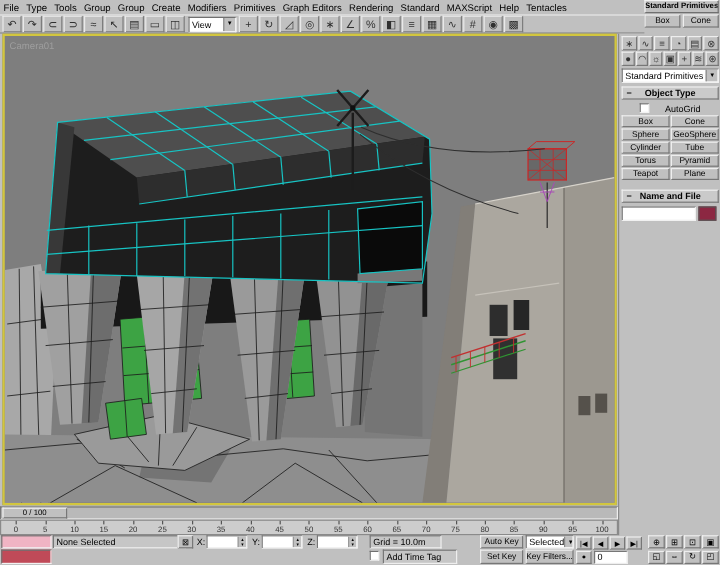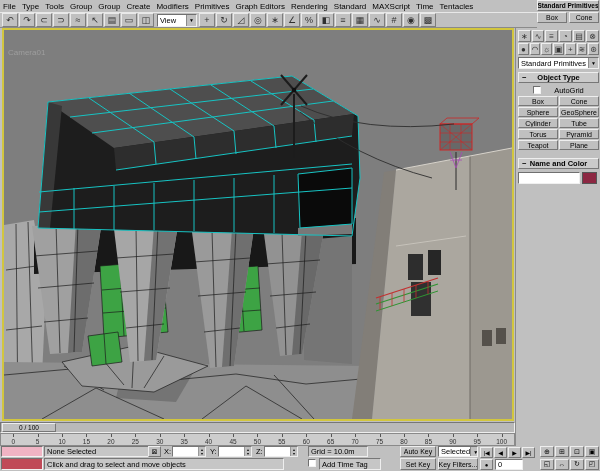--- a/index.html
+++ b/index.html
@@ -20,21 +20,21 @@
   
   .toolbar{left:0;top:12px;width:537px;height:16px;display:flex;align-items:center;padding-left:2px;border-top:1px solid #e8e8e8;border-bottom:1px solid #8a8a8a;background:#c0c0c0;overflow:hidden}
   .tbgroup{display:inline-flex}
   .tbico{width:16px;height:14px;margin-right:1px;display:inline-flex;align-items:center;justify-content:center;font-size:9px;color:#303030;background:#c0c0c0;border:1px solid;border-color:#e9e9e9 #7d7d7d #7d7d7d #e9e9e9}
   .combo{display:inline-flex;align-items:center;background:#fff;border:1px solid;border-color:#707070 #f0f0f0 #f0f0f0 #707070;font-size:7.5px;padding-left:2px;overflow:hidden;white-space:nowrap}
   .combo .dd{margin-left:auto;min-width:10px;height:100%;background:#c0c0c0;border-left:1px solid #8a8a8a;font-size:5px;display:flex;align-items:center;justify-content:center}
   .tb-combo-view{width:40px;height:13px;margin:0 2px}
   .tb-combo-sel{width:88px;height:13px;margin:0 2px;color:#666}
   
   .vpwrap{left:2px;top:28px;width:512px;height:393px;background:var(--viewport-bg,#7e7e7e);border:2px solid var(--accent-yellow,#d2c63e)}
-  .vplabel{position:absolute;left:4px;top:18px;font-size:8px;color:#9e9e9e}
+  .vplabel{position:absolute;left:4px;top:4px;font-size:8px;color:#9e9e9e}
   .wire{stroke:var(--wire-cyan,#17c3c3);fill:none;stroke-width:1}
   .blk{stroke:#1b1b1b;fill:none;stroke-width:0.7}
   .grn{fill:var(--sel-green,#3da344)}
   
   .cpanel{left:515px;top:28px;width:85px;height:418px;background:#c0c0c0;border-left:1px solid #8a8a8a;padding:0 2px}
   .ptabs,.pcats{position:absolute;left:2px;width:81px;display:flex;gap:1px}
   .ptabs{top:2px;height:12px}
   .pcats{top:15px;height:12px}
   .ptab,.pcat{flex:1;display:flex;align-items:center;justify-content:center;font-size:8px;color:#333;background:#c0c0c0;border:1px solid;border-color:#eee #777 #777 #eee}
   .cp-dd{position:absolute;left:2px;top:29px;width:81px;height:12px}
@@ -78,21 +78,21 @@
       <span class="menu-item">Tools</span>
       <span class="menu-item">Group</span>
       <span class="menu-item">Group</span>
       <span class="menu-item">Create</span>
       <span class="menu-item">Modifiers</span>
       <span class="menu-item">Primitives</span>
       <span class="menu-item">Graph Editors</span>
       <span class="menu-item">Rendering</span>
       <span class="menu-item">Standard</span>
       <span class="menu-item">MAXScript</span>
-      <span class="menu-item">Time</span>
+      <span class="menu-item">Help</span>
       <span class="menu-item">Tentacles</span>
     </div>
 
   <div class="abs palette">
     <div class="palette-title raised">Standard Primitives</div>
     <div class="palette-body">
         <span class="pal-btn">Box</span>
         <span class="pal-btn">Cone</span>
       </div>
   </div>
@@ -277,21 +277,21 @@
         <span class="obtn">GeoSphere</span>
         <span class="obtn">Cylinder</span>
         <span class="obtn">Tube</span>
         <span class="obtn">Torus</span>
         <span class="obtn">Pyramid</span>
         <span class="obtn">Teapot</span>
         <span class="obtn">Plane</span>
       </div>
     <div class="rollout ro2">
       <span class="minus">−</span>
-      <span>Name and Color</span>
+      <span>Name and File</span>
     </div>
     <div class="ncrow">
       <input class="namefield" value="" style="">
       <span class="swatch"></span>
     </div>
   </div>
 
   <div class="abs tslider">
     <div class="thandle">0 / 100</div>
   </div>
@@ -356,21 +356,20 @@
     <span class="dd">▼</span>
   </div>
   <div class="abs transport" style="left:480px;top:447px">
       <span class="tbtn">|◀</span>
       <span class="tbtn">◀</span>
       <span class="tbtn">▶</span>
       <span class="tbtn">▶|</span>
     </div>
 
   <div class="abs listener-red sunken" style="left:1px;top:458px;width:42px;height:12px"></div>
-  <div class="abs sfield" style="left:44px;top:458px;width:240px;height:12px">Click and drag to select and move objects</div>
   <div class="abs chk sunken" style="left:308px;top:459px"></div>
   <div class="abs sfield" style="left:319px;top:458px;width:62px;height:12px">Add Time Tag</div>
   <div class="abs sbtn" style="left:400px;top:458px;width:36px;height:12px">Set Key</div>
   <div class="abs sbtn" style="left:438px;top:458px;width:40px;height:12px">Key Filters...</div>
   <div class="abs tbtn" style="left:480px;top:459px">●</div>
   <div class="abs wfield" style="left:495px;top:459px;width:28px;height:11px">0</div>
 
   <div class="abs navgrid">
       <span class="nbtn">⊕</span>
       <span class="nbtn">⊞</span>

